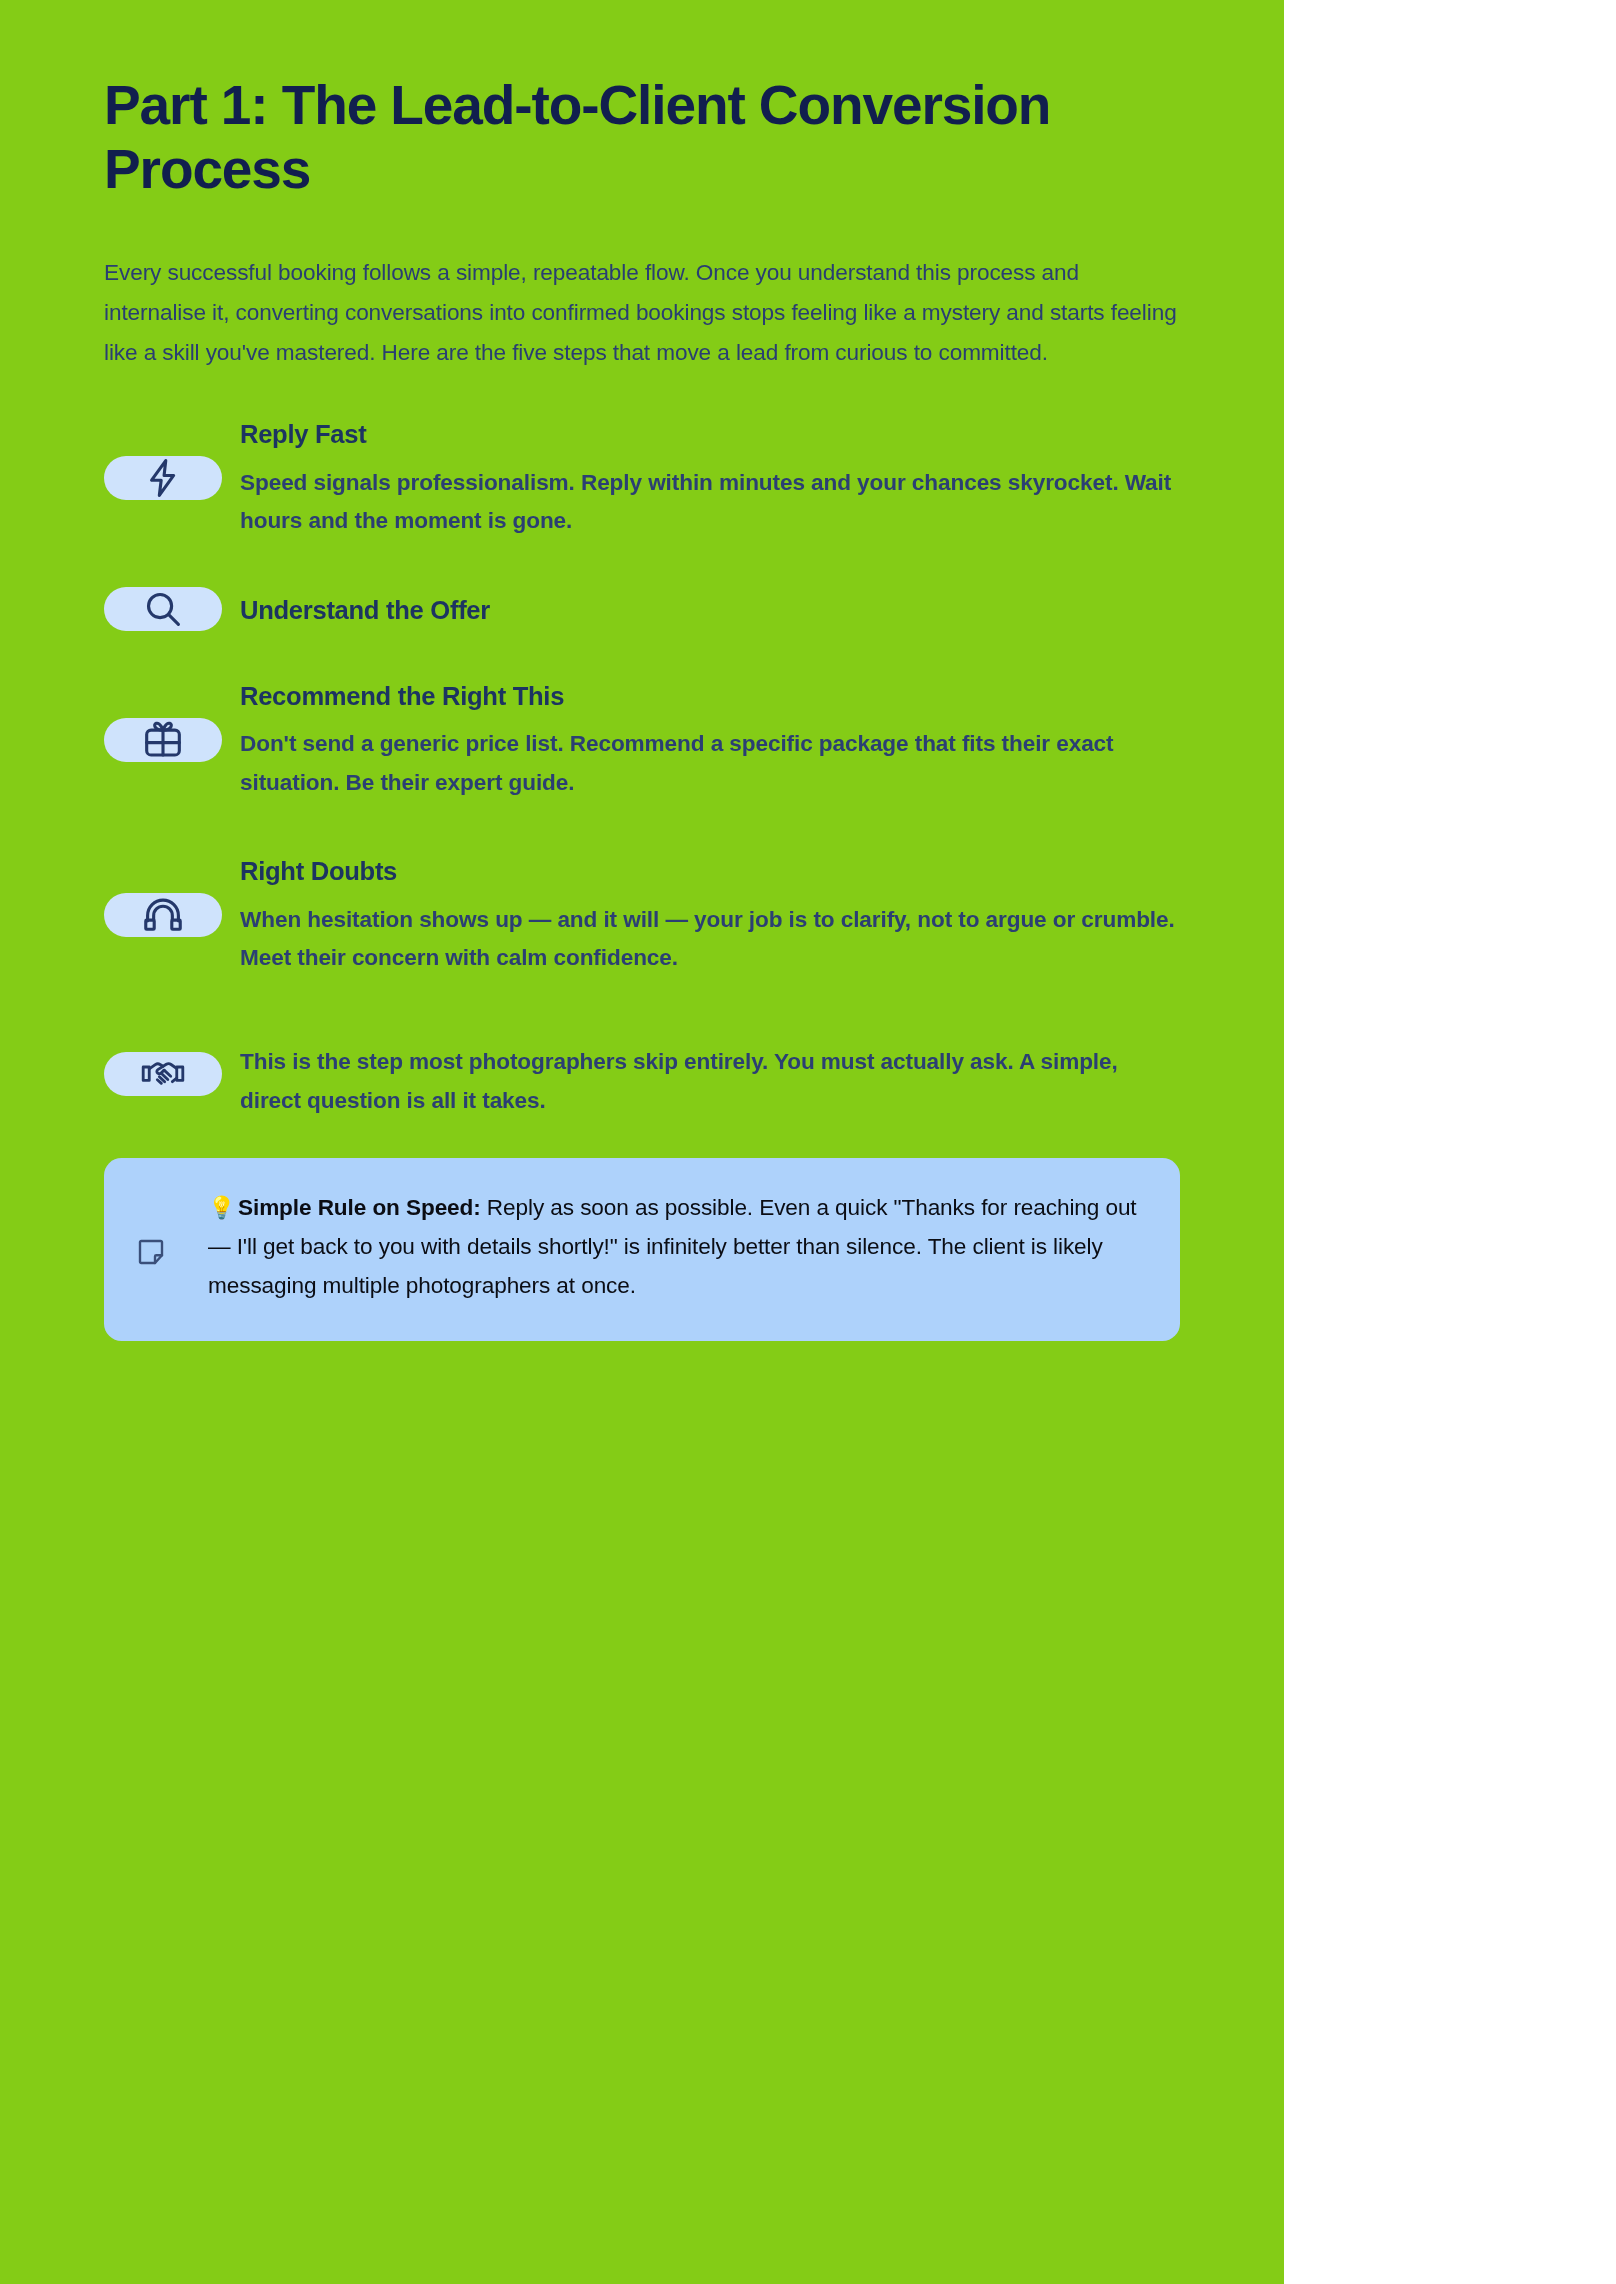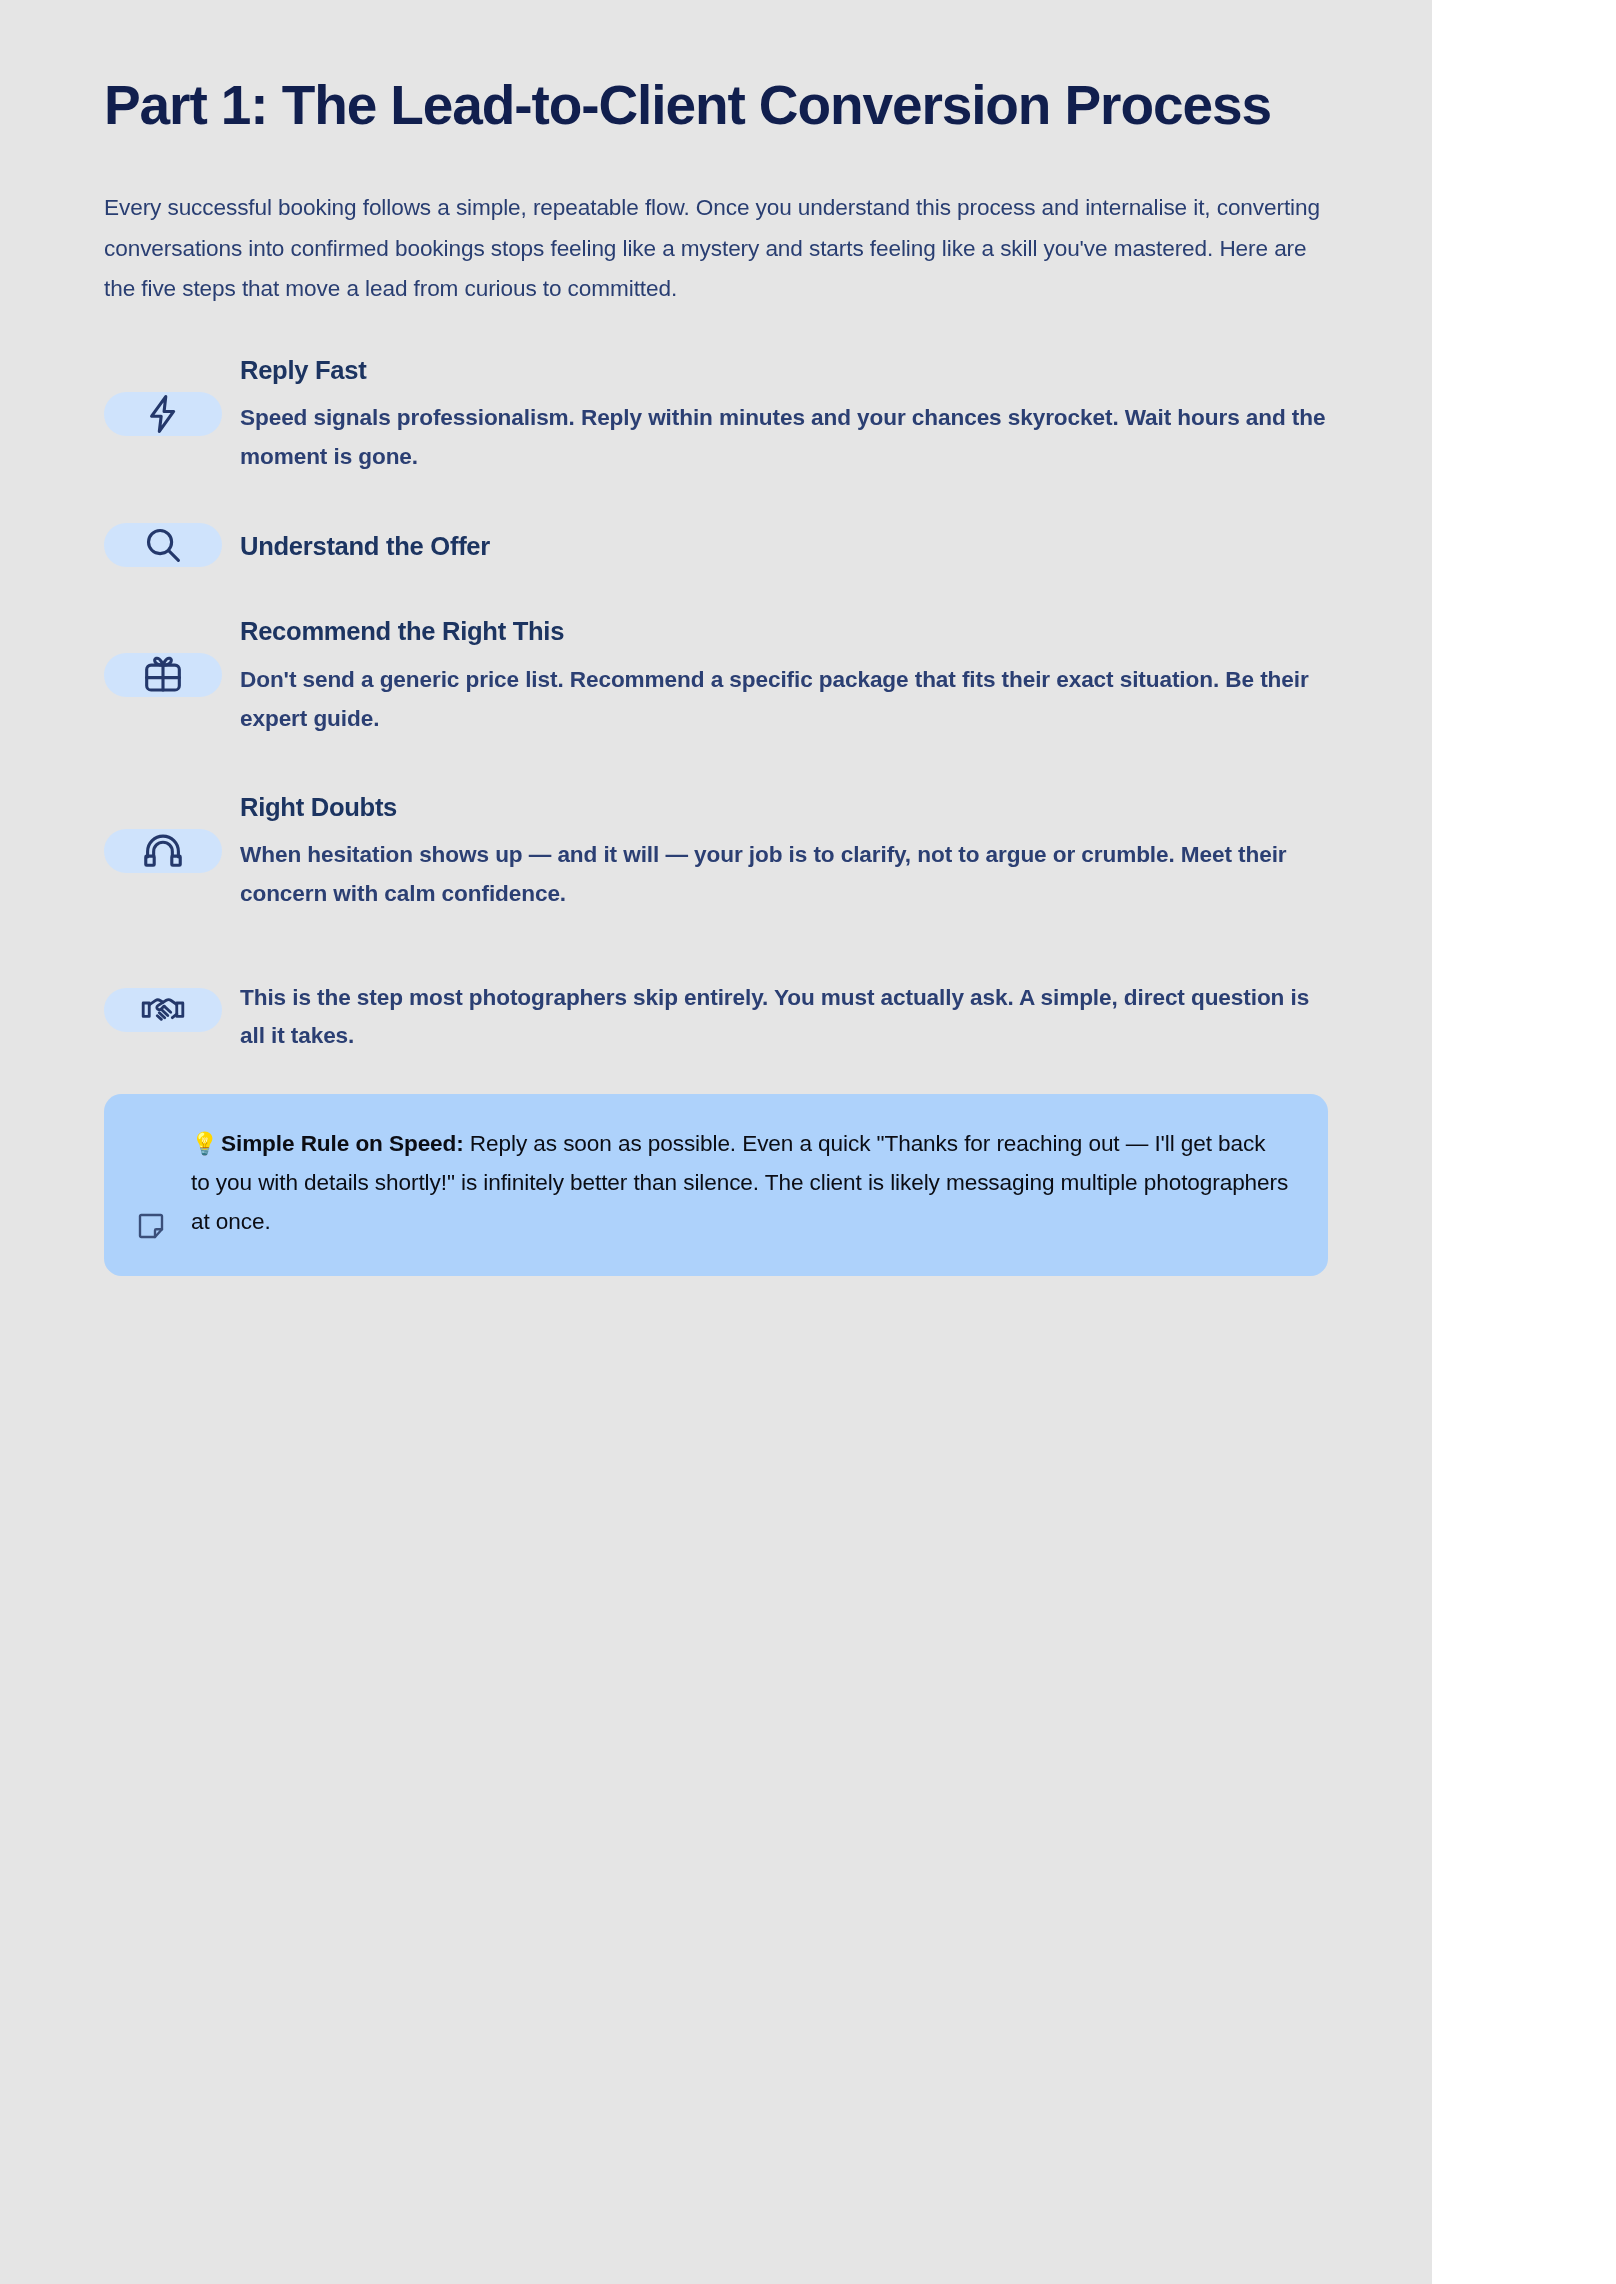--- a/index.html
+++ b/index.html
@@ -9,23 +9,23 @@
   }
   body {
     width: 1616px;
     height: 2284px;
     font-family: "Liberation Sans", sans-serif;
     -webkit-font-smoothing: antialiased;
   }
 
   .page {
     position: relative;
-    width: 1432px;
+    width: 1284px;
     height: 2284px;
-    background: #e5e5e5;
+    background: #84cc16;
     box-sizing: border-box;
     padding: 0 104px;
   }
 
   
   .page-title {
     margin: 0;
     padding-top: 73px;
     font-size: 55px;
     line-height: 1.17;
@@ -104,21 +104,22 @@
     letter-spacing: -0.1px;
   }
 
   
   .callout {
     margin-top: 13.5px;
     background: #AED2FB;
     border-radius: 17.5px;
     padding: 31px 38px 35px 32px;
     display: flex;
-    align-items: flex-end;
+    align-items: center;
+    gap: 17px;
   }
 
   .callout-icon {
     flex: 0 0 auto;
     width: 32px;
     margin-right: 23px;
     padding-top: 8.8px;
   }
 
   .callout-icon svg {

